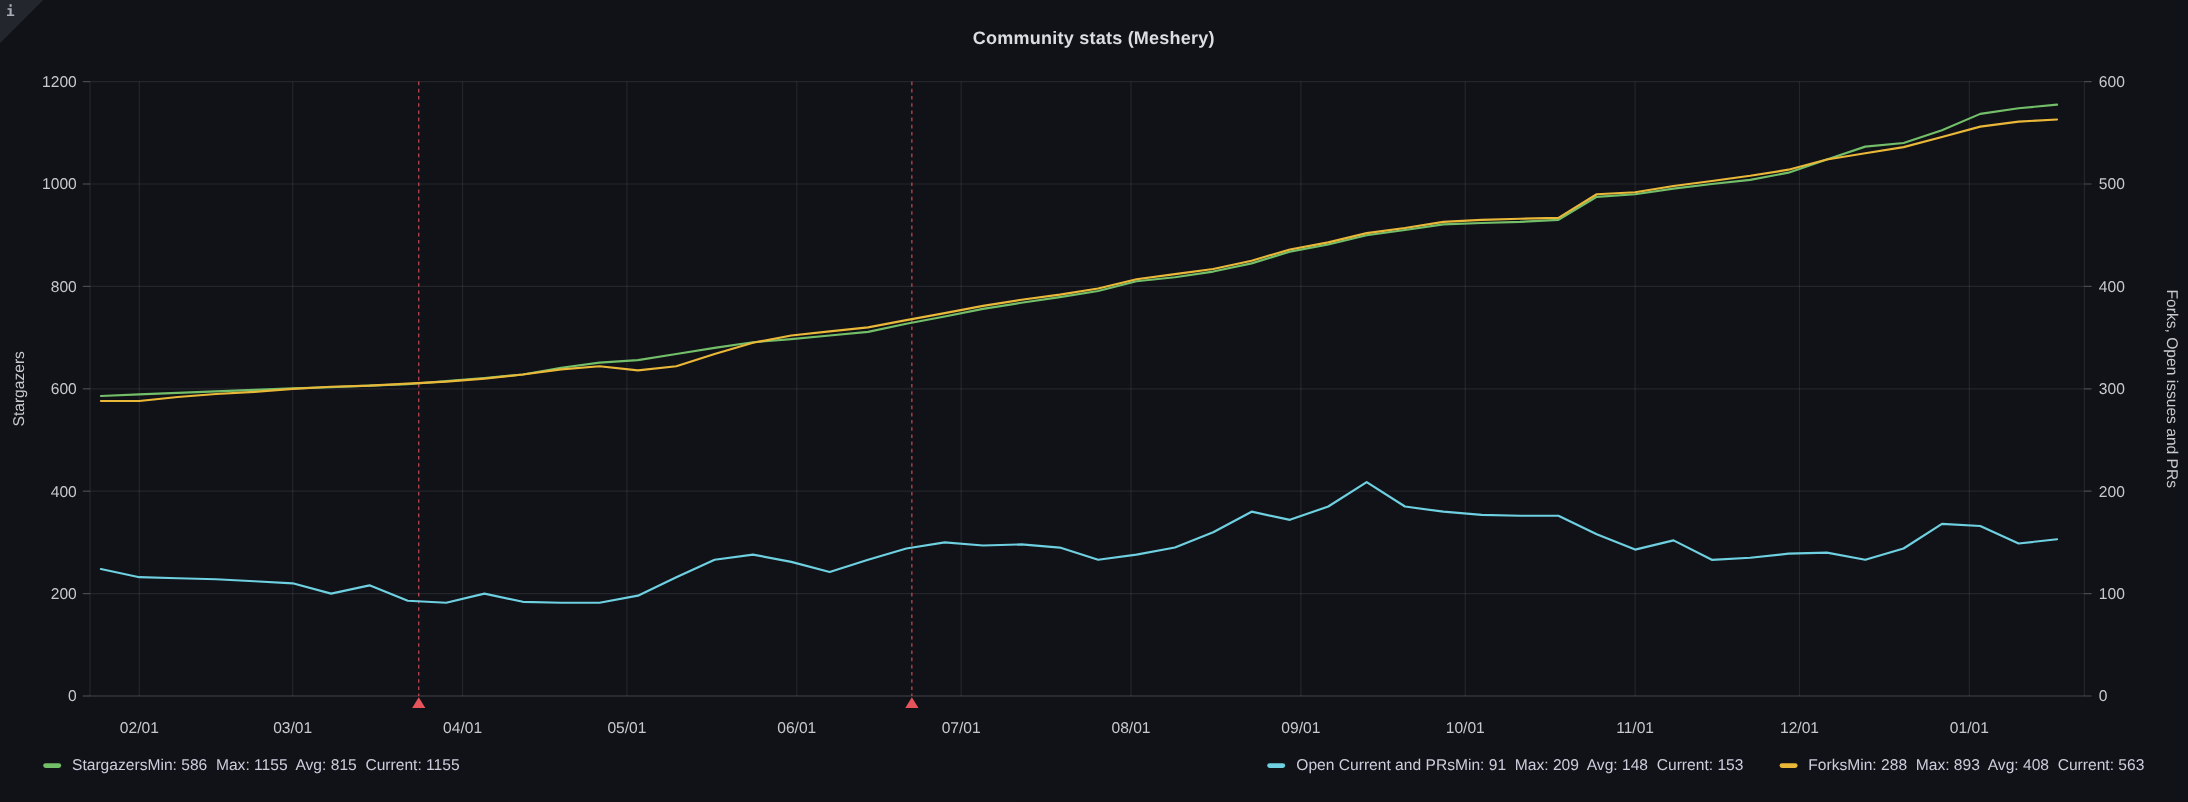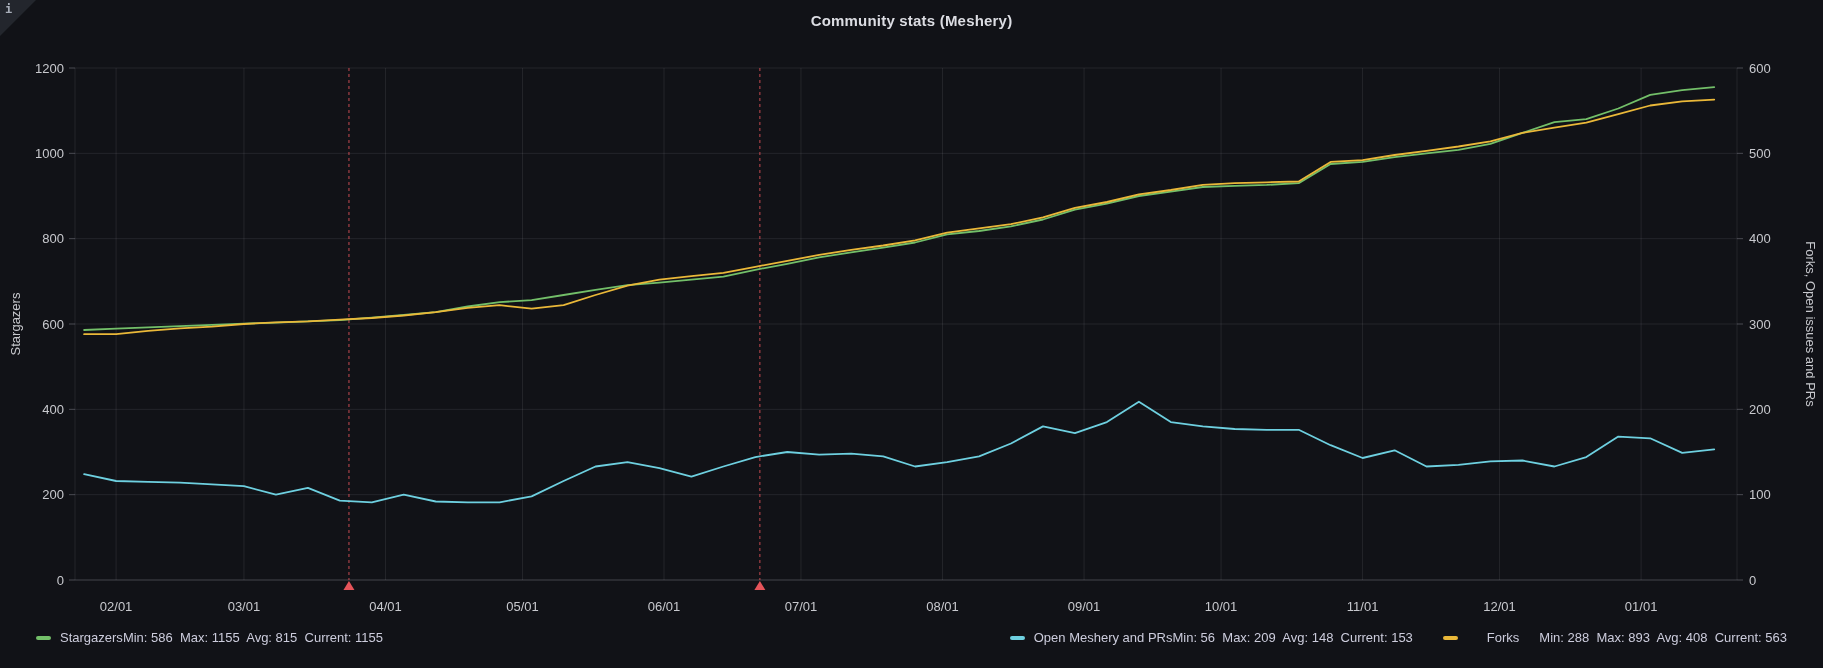--- a/index.html
+++ b/index.html
@@ -1,29 +1,29 @@
 <!DOCTYPE html>
 <html><head>
 <meta charset="utf-8">
 <style>
   html,body{margin:0;padding:0;background:#111217;}
   .panel{position:relative;width:1823px;height:668px;background:#111217;
          font-family:"Liberation Sans",sans-serif;overflow:hidden;}
-  .panel-title{position:absolute;top:12px;left:0;right:0;margin:0;text-align:center;
+  .panel-title{position:absolute;top:12px;left:0;right:0;margin:12px;text-align:center;
                color:#dcdde3;font-size:15px;font-weight:600;letter-spacing:.2px;}
   .corner{position:absolute;top:0;left:0;width:0;height:0;
           border-top:36px solid #23262d;border-right:36px solid transparent;}
   .corner-i{position:absolute;top:2px;left:5px;color:#a7adb8;font-size:12px;font-weight:700;
             font-family:"DejaVu Sans Mono",monospace;}
   svg.chart{position:absolute;top:0;left:0;}
   .legend{position:absolute;top:630px;left:0;right:0;display:flex;align-items:center;
           padding:0 36px;color:#ccccdc;font-size:13px;}
   .legend-item{display:flex;align-items:center;cursor:pointer;white-space:nowrap;}
   .legend-item:nth-child(2){margin-left:auto;}
-  .legend-item:nth-child(3){margin-left:30px;gap:20px;}
+  .legend-item:nth-child(3){margin-left:30px;}
   .swatch{display:inline-block;width:15px;height:4px;border-radius:2px;margin-right:9px;}
   .legend-stats{margin-left:0;white-space:pre;}
 </style>
 </head>
 <body>
 
 <div class="panel">
   <div class="corner"></div>
   <div class="corner-i">i</div>
   <h2 class="panel-title">Community stats (Meshery)</h2>
@@ -102,22 +102,22 @@
     </svg>
 
   <div class="legend">
     <div class="legend-item">
       <span class="swatch" style="background: rgb(115, 191, 105);"></span>
       <span class="legend-label">Stargazers</span>
       <span class="legend-stats">Min: 586  Max: 1155  Avg: 815  Current: 1155</span>
     </div>
     <div class="legend-item">
       <span class="swatch" style="background: rgb(110, 208, 224);"></span>
-      <span class="legend-label">Open Meshery and PRs</span>
-      <span class="legend-stats">Min: 56  Max: 209  Avg: 148  Current: 153</span>
+      <span class="legend-label">Open Current and PRs</span>
+      <span class="legend-stats">Min: 91  Max: 209  Avg: 148  Current: 153</span>
     </div>
     <div class="legend-item">
       <span class="swatch" style="background: rgb(234, 184, 57);"></span>
       <span class="legend-label">Forks</span>
       <span class="legend-stats">Min: 288  Max: 893  Avg: 408  Current: 563</span>
     </div>
   </div>
 </div>
 
 </body></html>

